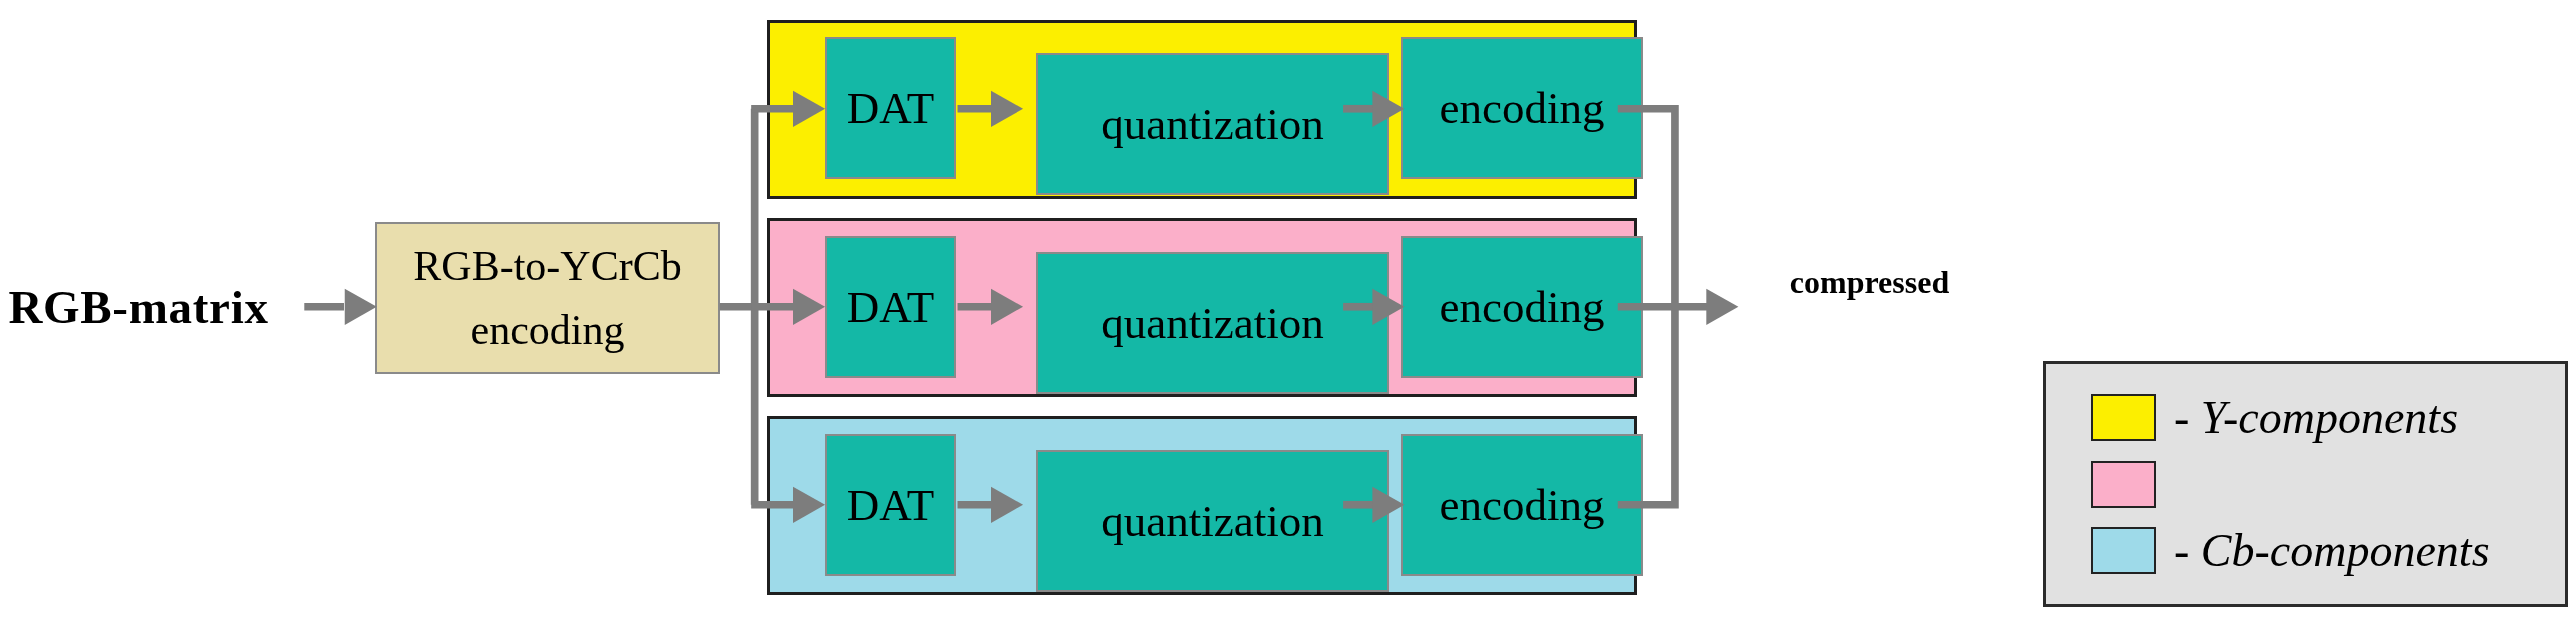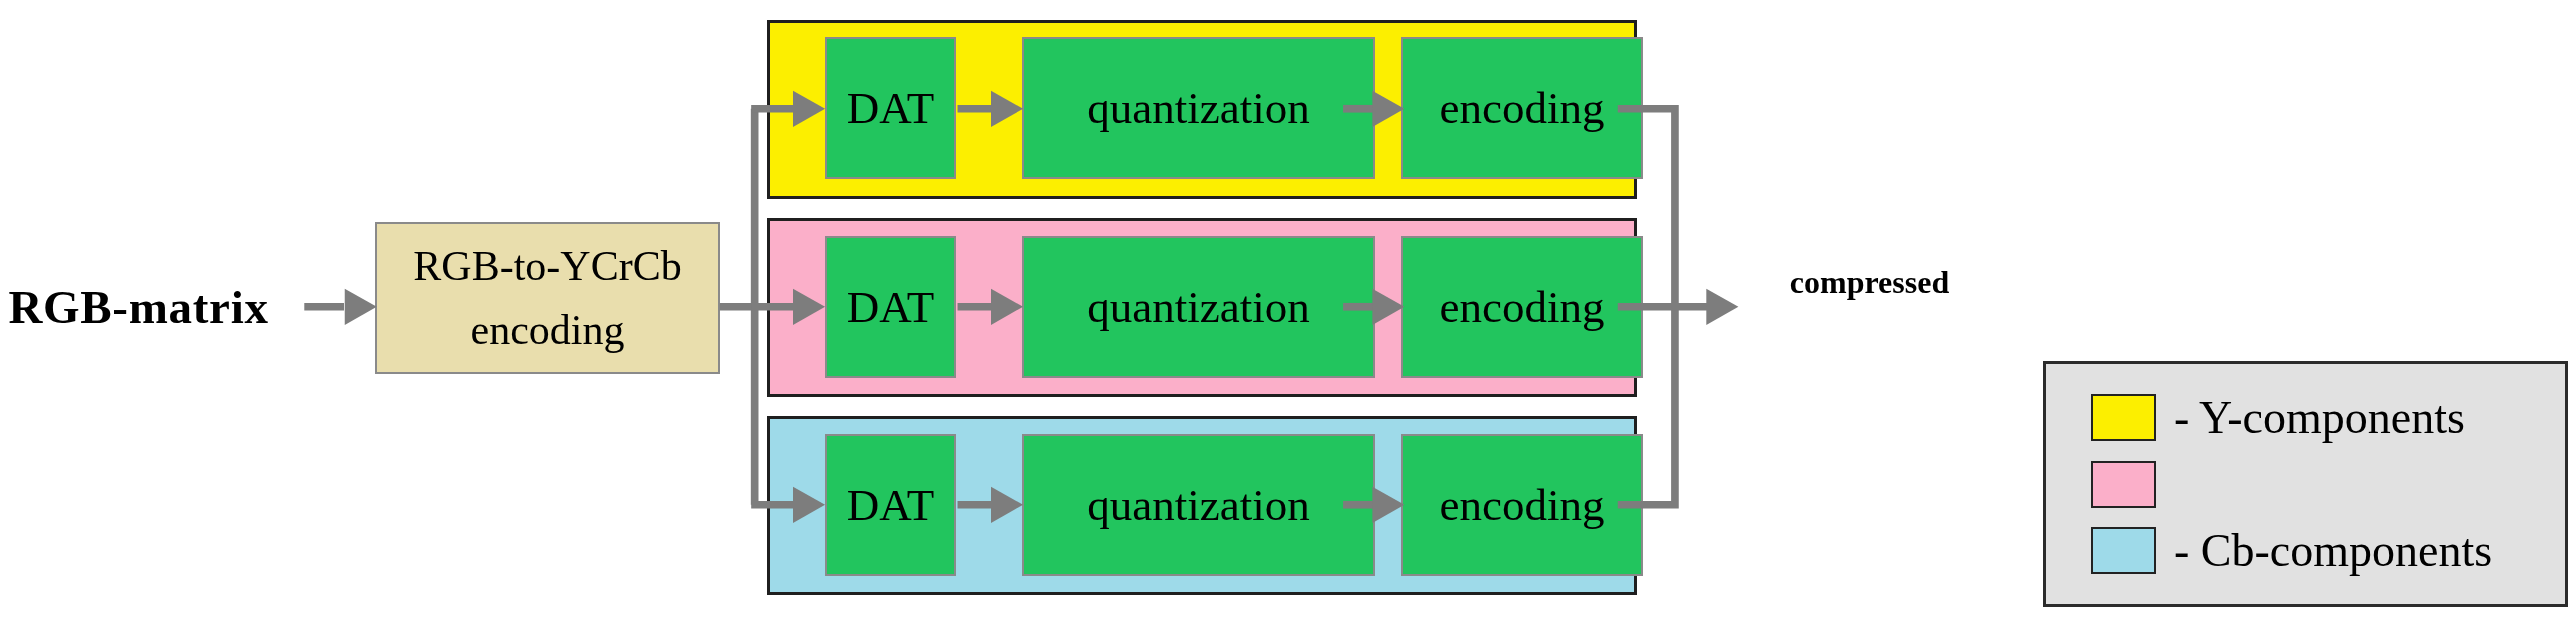--- a/index.html
+++ b/index.html
@@ -70,30 +70,30 @@
   }
   .row-y  { top: 19.5px;  }
   .row-cr { top: 218px; }
   .row-cb { top: 416px; }
 
   .box {
     position: absolute;
     top: 14.7px;
     height: 142px;
     box-sizing: border-box;
-    background: #22c55e;
+    background: #14b8a6;
     border: 2.8px solid #8a8a8a;
     display: flex;
     align-items: center;
     justify-content: center;
     font-size: 45px;
     white-space: nowrap;
   }
   .box-dat   { left: 55px;  width: 131px; }
-  .box-quant { left: 252px; width: 353px; }
+  .box-quant { left: 266px; width: 353px; margin-top: 16px; }
   .box-enc   { left: 631px; width: 242px; }
 
   
   .connectors {
     position: absolute;
     left: 0;
     top: 0;
     pointer-events: none;
   }
   .connectors path {
@@ -129,20 +129,21 @@
   .swatch {
     width: 65px;
     height: 47px;
     box-sizing: border-box;
     border: 2.8px solid #222222;
     flex: 0 0 auto;
   }
   .legend-label {
     font-size: 46px;
     white-space: nowrap;
+    font-style: italic;
   }
 </style>
 </head>
 <body>
 
 <div class="canvas">
 
   <div class="in-label">RGB-matrix</div>
 
   <div class="transform-box" style="background-color: rgb(233, 222, 173);">

